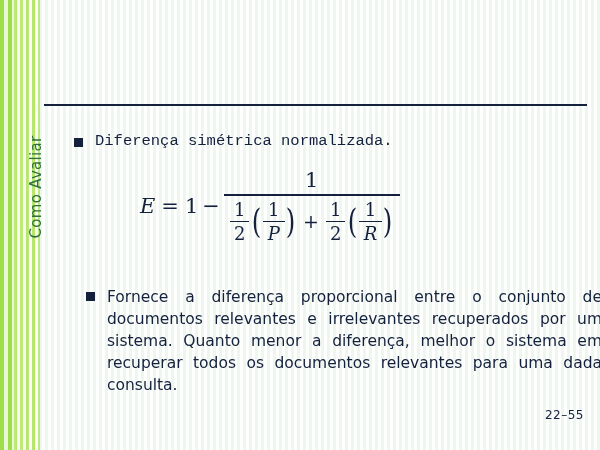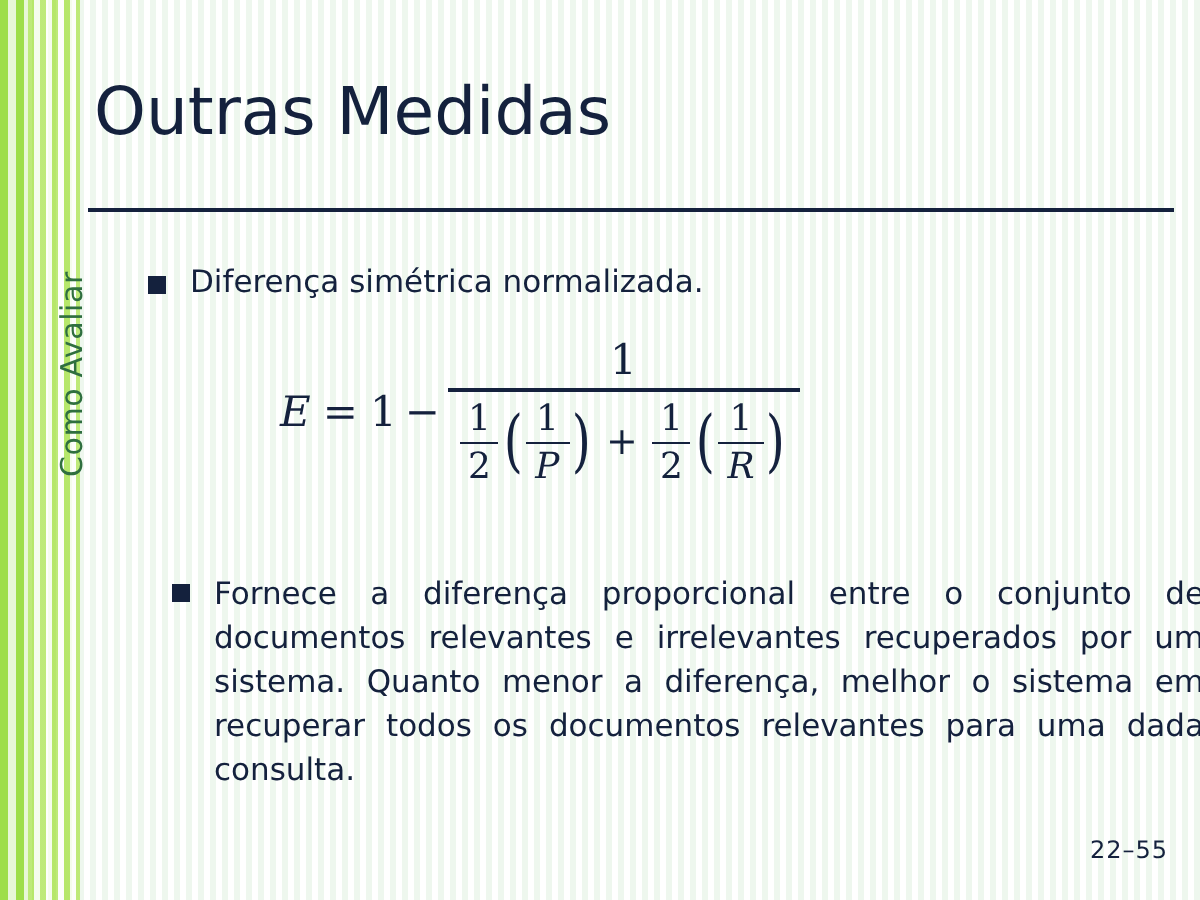--- a/index.html
+++ b/index.html
@@ -104,20 +104,21 @@
   }
   .bullet-text {
     font-size: 15.5px;
     color: #14213d;
     line-height: 1.25;
   }
   .b1 {
     left: 74px;
     top: 132px;
     width: 510px;
+    font-family: Liberation Mono, monospace;
   }
   .b2 {
     left: 86px;
     top: 286px;
     width: 516px;
   }
   .b2 .bullet-text {
     text-align: justify;
     line-height: 1.42;
     width: 495px;
@@ -192,38 +193,37 @@
   .coef .num { padding: 0 4px 1px 4px; }
   .coef .bar { width: 100%; height: 1.2px; background: #14213d; }
   .coef .den { padding: 1px 4px 0 4px; }
   .plus {
     margin: 0 7px;
     font-size: 19px;
   }
   .page-number {
     position: absolute;
     right: 16px;
-    bottom: 18px;
+    bottom: 28px;
     font-size: 12px;
     color: #14213d;
     letter-spacing: 0.5px;
   }
 </style>
 </head>
 <body>
 
 <div class="slide">
 
   <div class="left-band">
     <div class="left-band-inner"></div>
   </div>
 
   <div class="vertical-label">Como Avaliar</div>
 
-  <div class="title">Outras Medidas</div>
 
   <div class="title-rule"></div>
 
   <div class="bullet-row b1">
     <div class="bullet-marker"></div>
     <div class="bullet-text">Diferença simétrica normalizada.</div>
   </div>
 
   <div class="formula">
     <span class="var">E</span>

